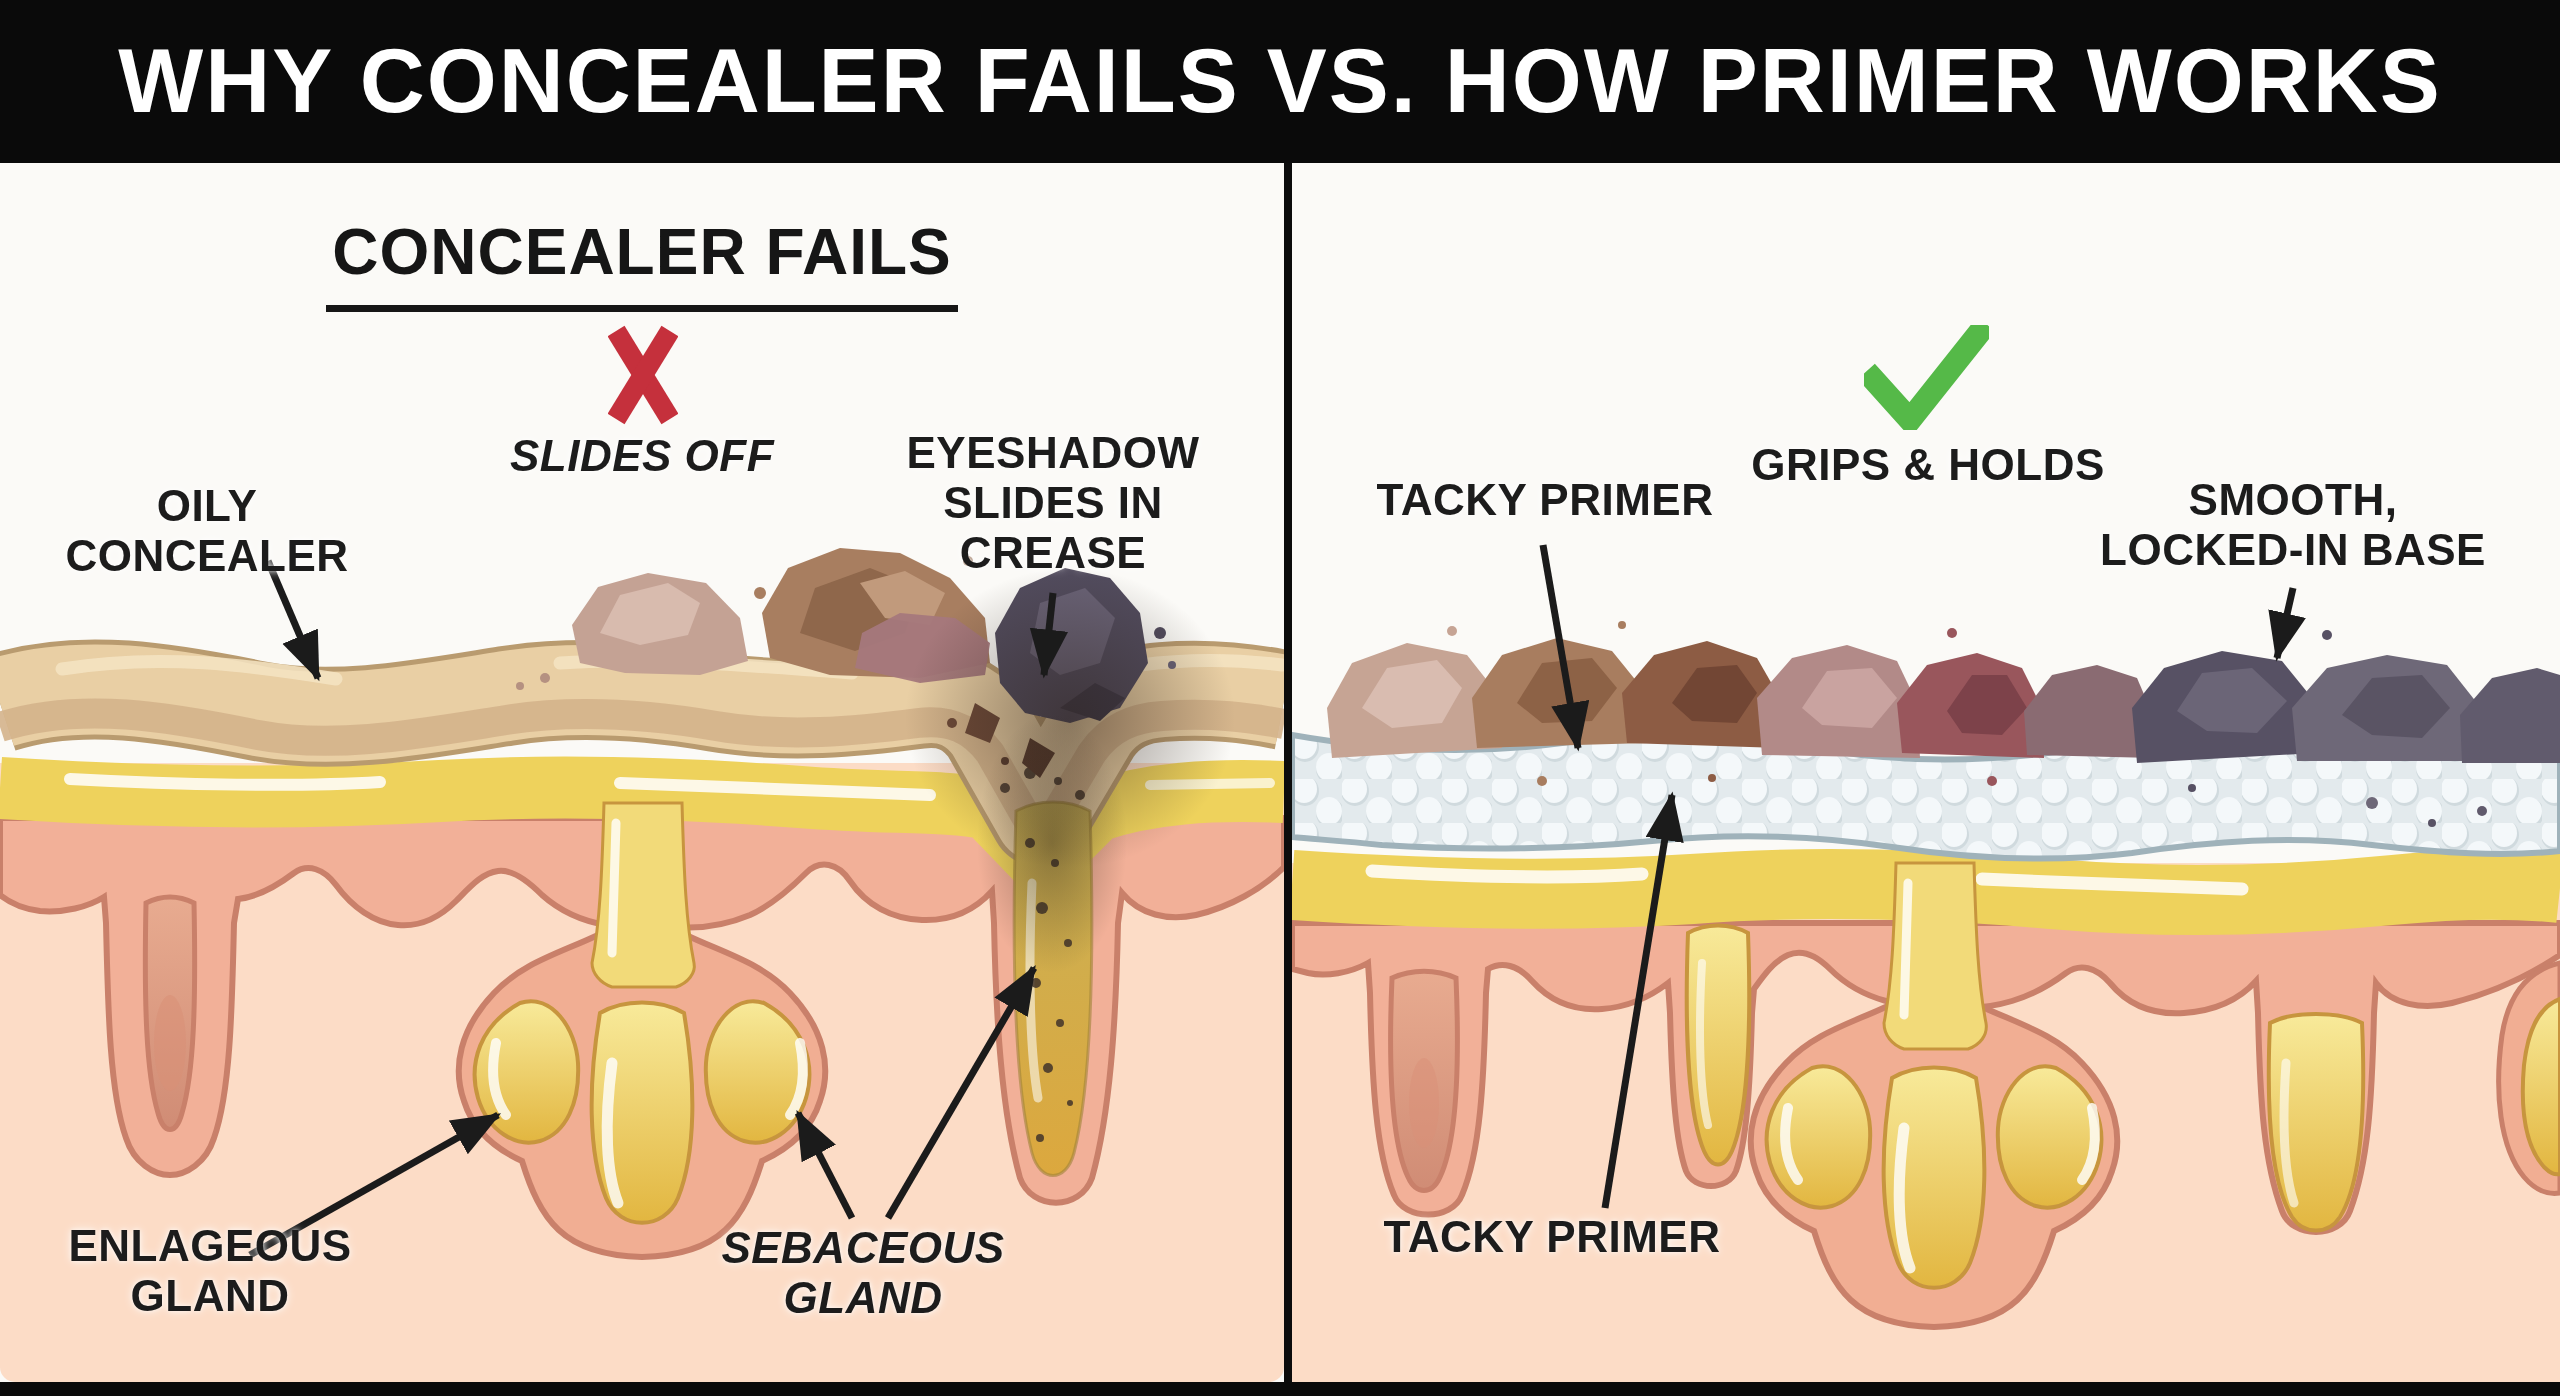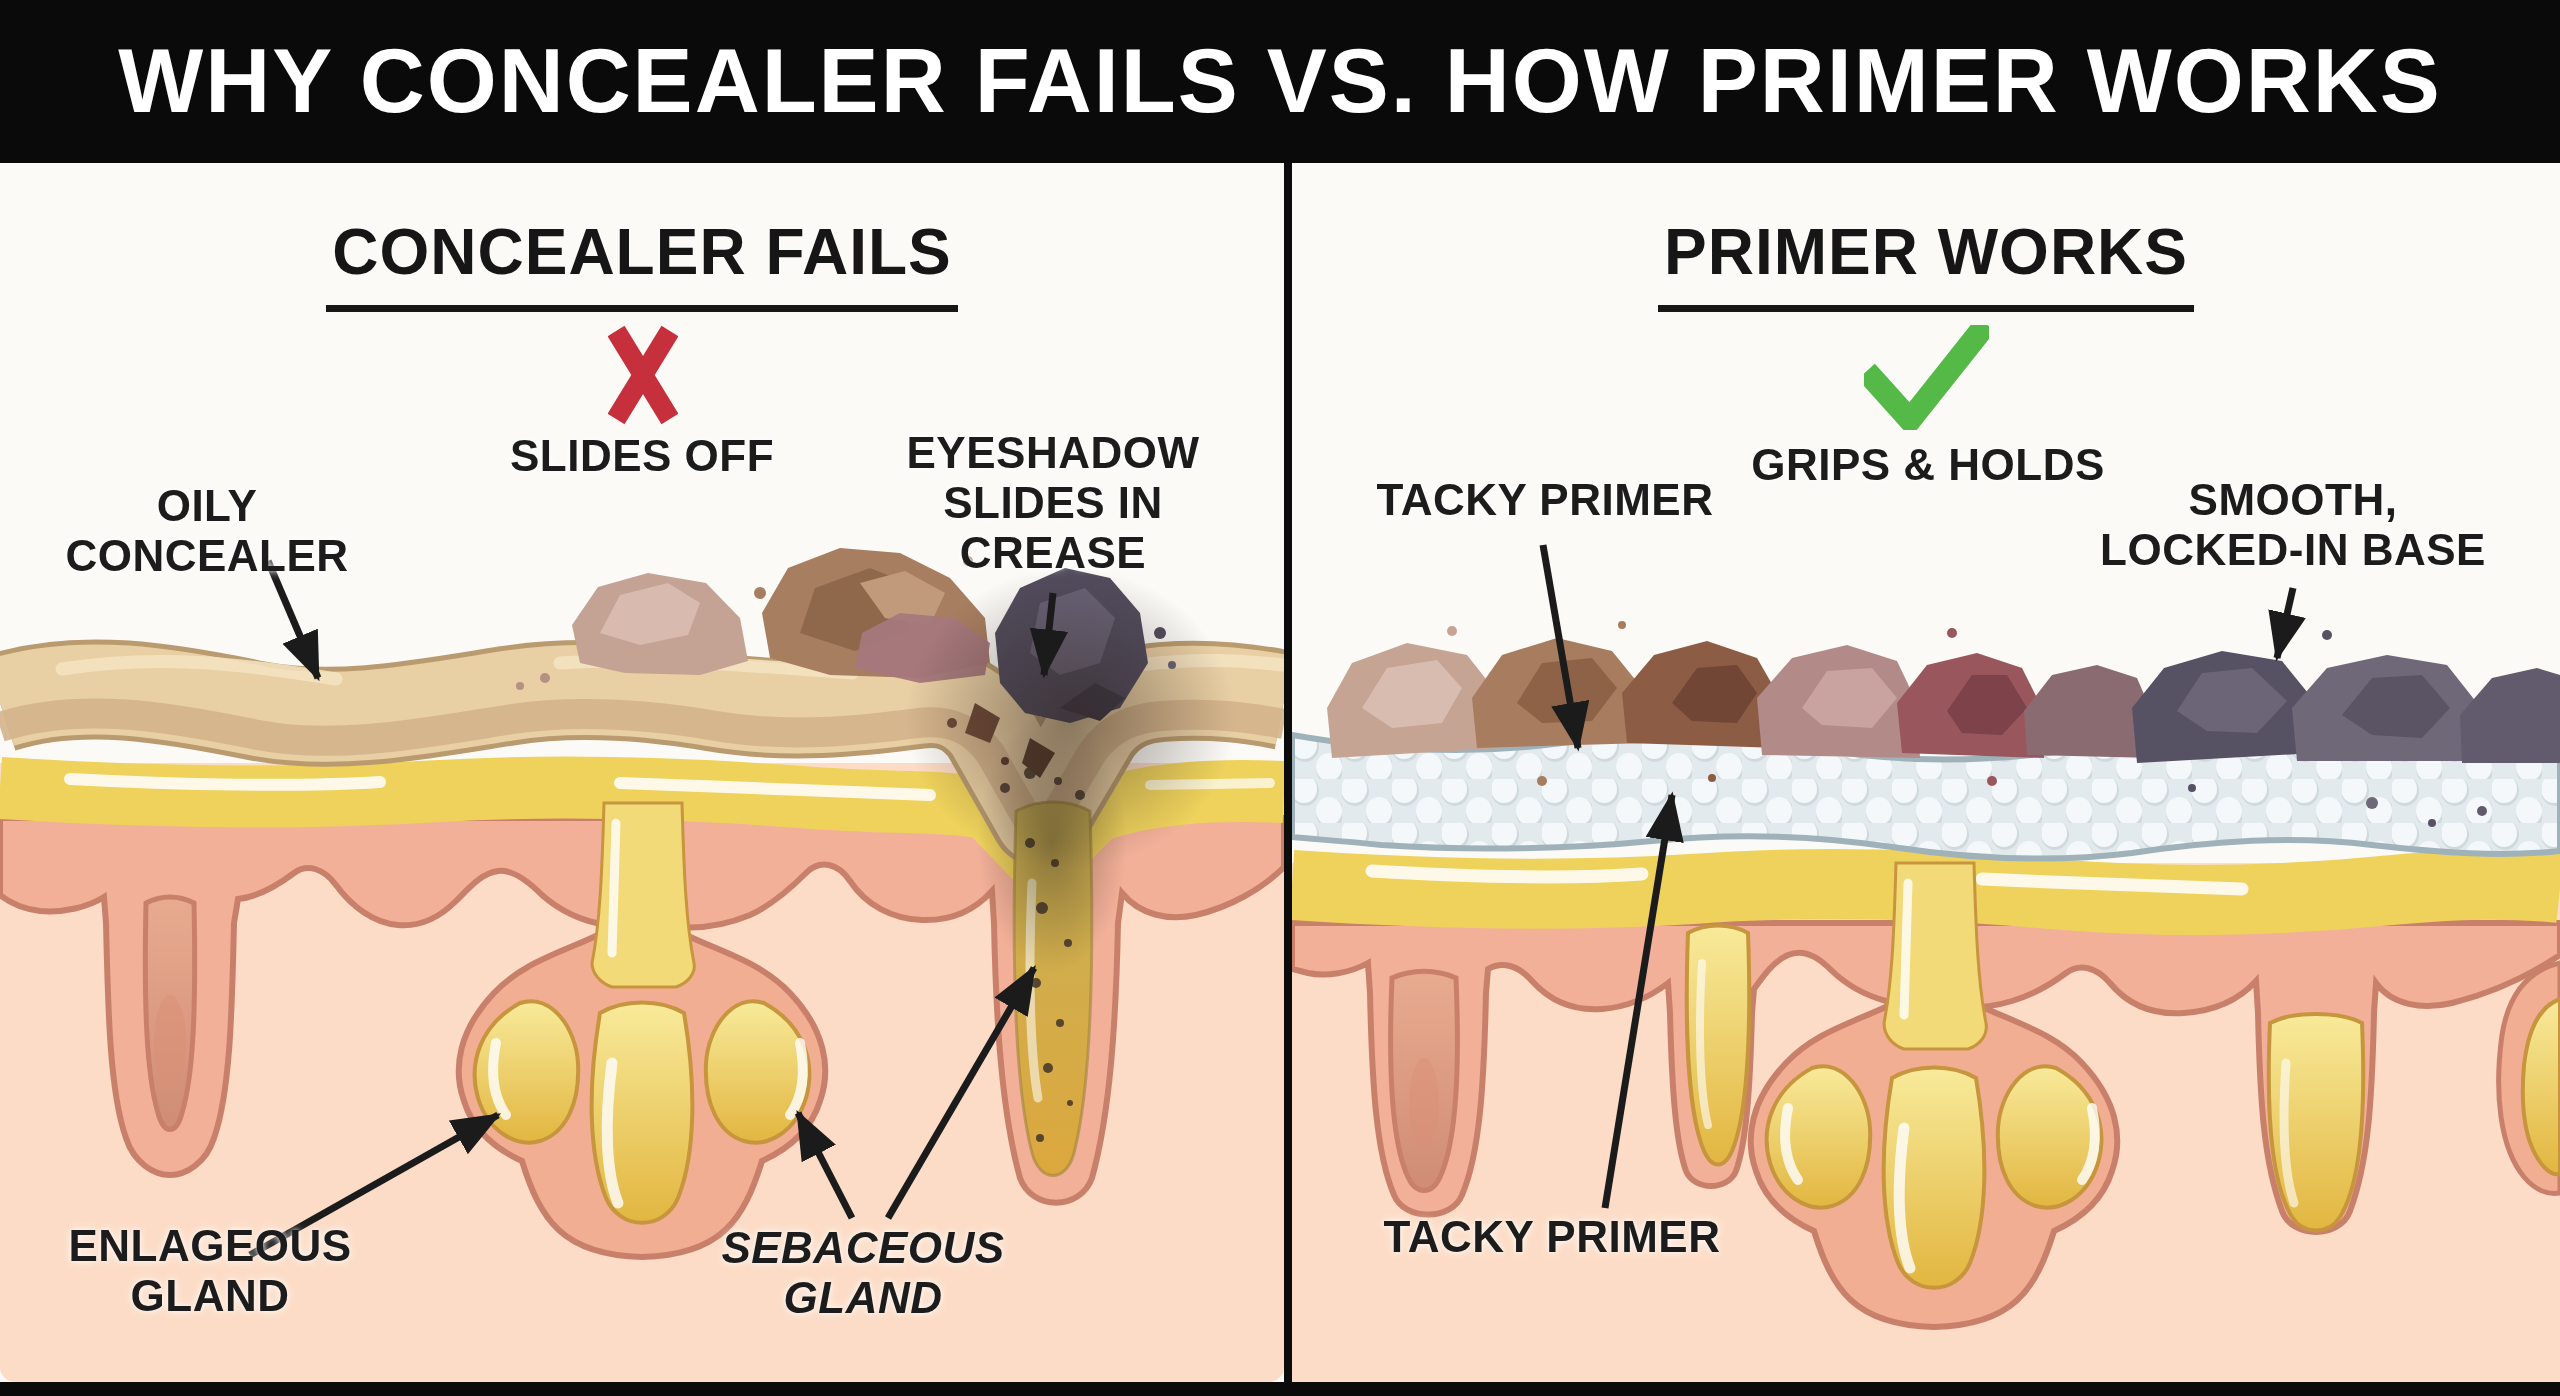--- a/index.html
+++ b/index.html
@@ -214,21 +214,21 @@
       <span>CONCEALER FAILS</span>
     </div>
 
     <svg class="result-icon" style="left:608px; top:158px;" width="70" height="108" viewBox="0 0 70 108">
       <g stroke-width="20" stroke-linecap="butt" fill="none" stroke="#c5303c">
         <path d="M8,10 L62,98"></path>
           <path d="M62,10 L8,98"></path>
       </g>
     </svg>
 
-    <div class="label" style="left:442px; top:268px; width:400px;">SLIDES OFF</div>
+    <div class="label" style="left:442px; top:268px; width:400px;font-style:italic;">SLIDES OFF</div>
     <div class="label" style="left:7px; top:290px; width:400px;margin-top:28px;">OILY
 CONCEALER</div>
     <div class="label" style="left:853px; top:265px; width:400px;">EYESHADOW
 SLIDES IN
 CREASE</div>
     <div class="label" style="left:10px; top:1058px; width:400px;">ENLAGEOUS
 GLAND</div>
     <div class="label" style="left:663px; top:1060px; width:400px;font-style:italic;">SEBACEOUS
 GLAND</div>
   </div>
@@ -375,23 +375,20 @@
         <circle cx="1035" cy="472" r="5" fill="#575164"></circle>
       </g>
 
       <g stroke="#1b1b1b" stroke-width="7" fill="none">
         <path d="M251,382 L286,585" marker-end="url(#ahR)"></path>
         <path d="M1001,425 L985,495" marker-end="url(#ahR)"></path>
         <path d="M313,1045 L380,632" marker-end="url(#ahR)"></path>
       </g>
     </svg>
 
-    <div class="panel-heading">
-      <span>PRIMER WORKS</span>
-    </div>
 
     <svg class="result-icon" style="left:572px; top:162px;" width="125" height="105" viewBox="0 0 125 105">
       <path d="M10,55 L46,95 L115,8" fill="none" stroke-width="23" stroke-linecap="square" stroke="#55b948"></path>
     </svg>
 
     <div class="label" style="left:436px; top:277px; width:400px;">GRIPS &amp; HOLDS</div>
     <div class="label" style="left:83px; top:312px; width:340px;">TACKY PRIMER</div>
     <div class="label" style="left:801px; top:312px; width:400px;">SMOOTH,
 LOCKED-IN BASE</div>
     <div class="label" style="left:60px; top:1049px; width:400px;">TACKY PRIMER</div>

